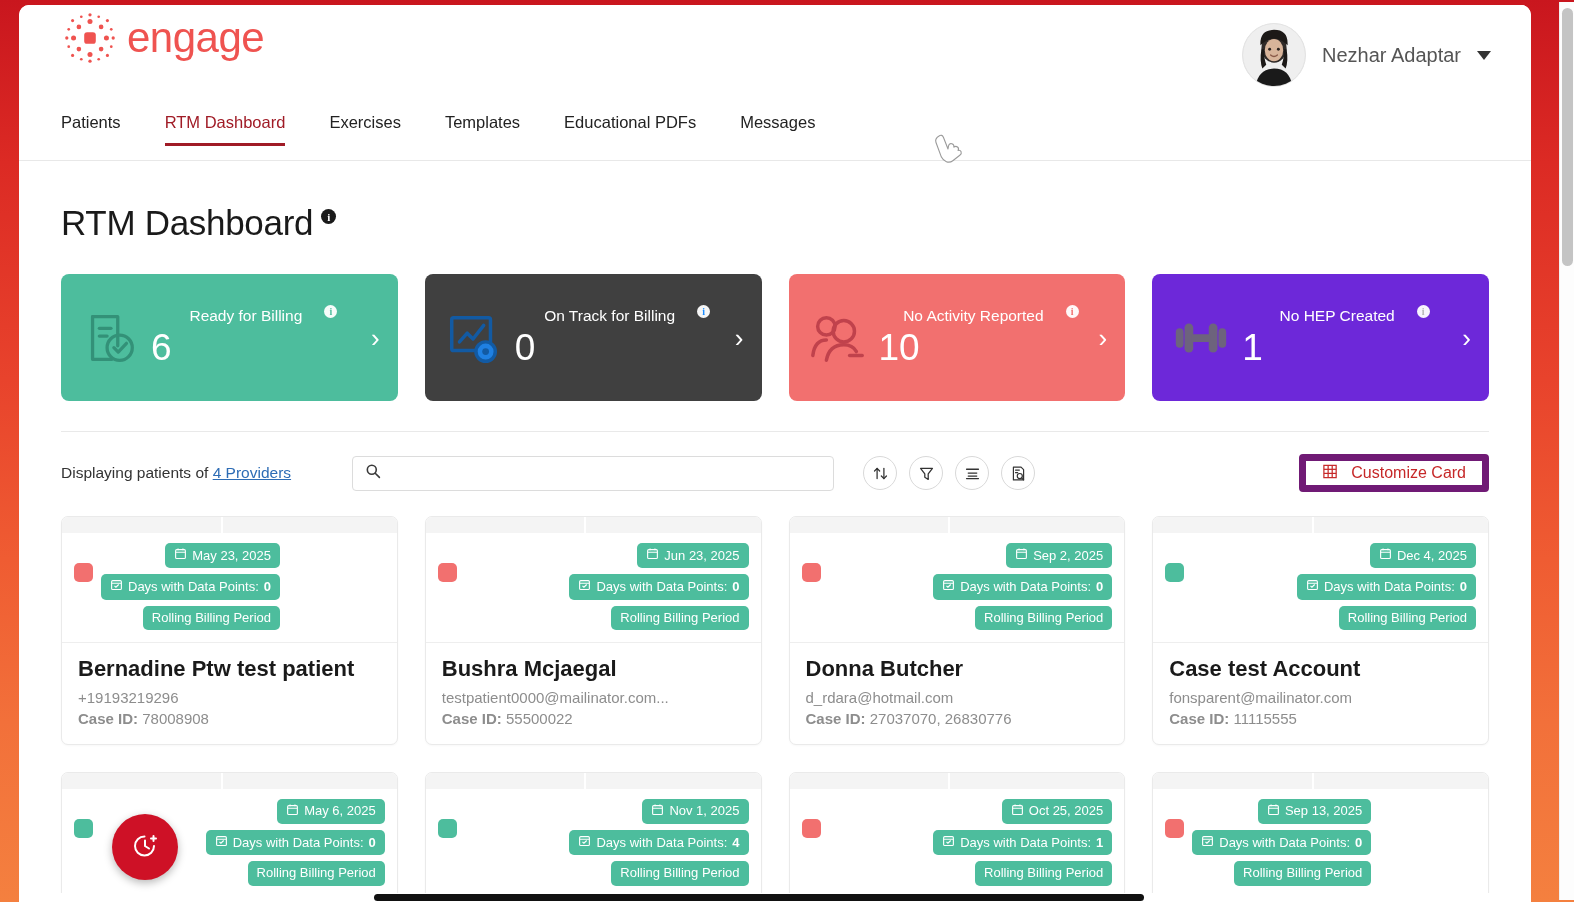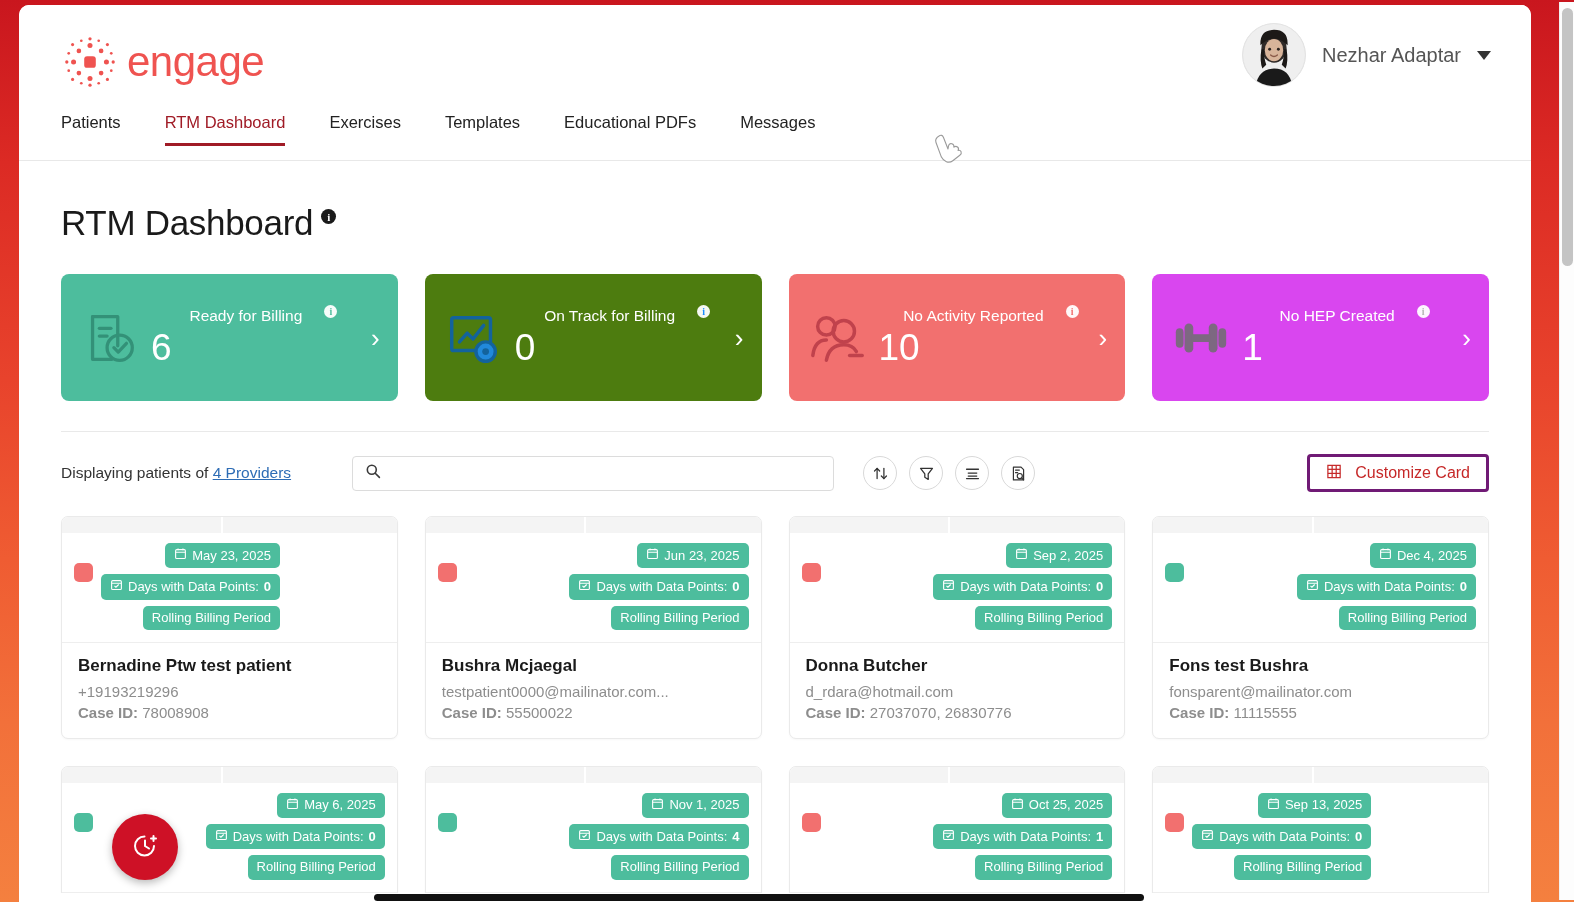--- a/index.html
+++ b/index.html
@@ -21,21 +21,21 @@
     border-radius: 10px 10px 0 0;
     overflow: hidden;
   }
   
   .header {
     height: 108px;
     position: relative;
     background: #fff;
   }
   .logo-wrap {
-    position: absolute; left: 42px; top: 28px;
+    position: absolute; left: 42px; top: 4px;
     display: flex; align-items: center; gap: 8px;
   }
   .logo-mark { width: 58px; height: 58px; display: block; }
   .logo-text {
     font-size: 42px; color: #ef5350; letter-spacing: -0.5px;
     font-weight: 400; line-height: 1;
   }
   .user-area {
     position: absolute; right: 40px; top: 18px;
     display: flex; align-items: center; gap: 16px;
@@ -145,21 +145,21 @@
   .icon-btns { display: flex; gap: 12px; margin-left: 29px; }
   .icon-btn {
     width: 34px; height: 34px; border-radius: 50%;
     border: 1px solid #d9d9d9; background: #fff;
     display: flex; align-items: center; justify-content: center;
     cursor: pointer;
   }
   .icon-btn svg { width: 17px; height: 17px; }
   .customize-btn {
     margin-left: auto; height: 38px;
-    border: 3px solid #701a75; border-radius: 4px;
+    border: 7px solid #701a75; border-radius: 4px;
     background: #fff; color: #c62828;
     display: flex; align-items: center; gap: 12px;
     padding: 0 16px; font-size: 16px; cursor: pointer;
     font-family: "Liberation Sans", sans-serif;
   }
   
   .cards-grid {
     display: grid; grid-template-columns: repeat(4, 1fr);
     gap: 27px 27px; margin-top: 24px;
   }
@@ -194,21 +194,21 @@
   .badge {
     background: #4dbd9d; color: #fff;
     border-radius: 5px; padding: 4px 9px;
     font-size: 13px; display: inline-flex;
     align-items: center; gap: 5px; white-space: nowrap;
     line-height: 1.25;
   }
   .badge svg { width: 13px; height: 13px; flex: 0 0 13px; }
   .badge b { font-weight: bold; }
   .pcard-body { padding: 13px 16px 17px 16px; }
-  .pname { font-size: 17px; color: #1a1a1a; font-weight: bold; margin-bottom: 7px; }
+  .pname { font-size: 22px; color: #1a1a1a; font-weight: bold; margin-bottom: 7px; }
   .pcontact { font-size: 15px; color: #8d8d8d; margin-bottom: 4px; }
   .pcase { font-size: 15px; color: #8d8d8d; }
   .pcase .lbl { color: #8d8d8d; font-weight: bold; }
   
   .fab {
     position: absolute; left: 93px; bottom: 22px;
     width: 66px; height: 66px; border-radius: 50%;
     background: #ce1126; border: none;
     display: flex; align-items: center; justify-content: center;
     cursor: pointer; box-shadow: 0 3px 9px rgba(0,0,0,.28);
@@ -336,21 +336,21 @@
         <div class="stat-body">
           <div class="stat-label">
             <span>Ready for Billing</span>
             <span class="stat-info" style="color:#4dbd9d">i</span>
           </div>
           <div class="stat-value">6</div>
         </div>
         <span class="stat-arrow">›</span>
       </div>
 
-      <div class="stat-card" style="background:#4d7c0f">
+      <div class="stat-card" style="background:#404040">
         <span class="stat-icon">
           <svg viewBox="0 0 64 64" fill="none" stroke="#0a5fb5" stroke-width="3.6" stroke-linecap="round" stroke-linejoin="round">
             <rect x="9" y="11" width="40" height="34" rx="2"></rect>
             <path d="M17 36 l8 -9 l6 6 l11 -14"></path>
             <circle cx="44" cy="46" r="10" fill="#1a8cff"></circle>
             <circle cx="44" cy="46" r="3.5" fill="#0a5fb5" stroke="none"></circle>
           </svg>
         </span>
         <div class="stat-body">
           <div class="stat-label">
@@ -375,21 +375,21 @@
         <div class="stat-body">
           <div class="stat-label">
             <span>No Activity Reported</span>
             <span class="stat-info" style="color:#f2706f">i</span>
           </div>
           <div class="stat-value">10</div>
         </div>
         <span class="stat-arrow">›</span>
       </div>
 
-      <div class="stat-card" style="background:#d946ef">
+      <div class="stat-card" style="background:#6d28d9">
         <span class="stat-icon">
           <svg viewBox="0 0 64 64" fill="#6e6e6e">
             <rect x="6" y="22" width="8" height="20" rx="4"></rect>
             <rect x="15" y="17" width="9" height="30" rx="4.5"></rect>
             <rect x="40" y="17" width="9" height="30" rx="4.5"></rect>
             <rect x="50" y="22" width="8" height="20" rx="4"></rect>
             <rect x="22" y="28" width="20" height="8" rx="1"></rect>
           </svg>
         </span>
         <div class="stat-body">
@@ -610,21 +610,21 @@
                     <path d="M2 6.4 H14"></path>
                     <path d="M5.5 9.6 l1.8 1.8 l3.4 -3.4"></path>
                   </svg></span>
               <span>Days with Data Points:</span>
               <b>0</b>
             </span>
             <span class="badge">Rolling Billing Period</span>
           </div>
         </div>
         <div class="pcard-body">
-          <div class="pname">Fons test Bushra</div>
+          <div class="pname">Case test Account</div>
           <div class="pcontact">fonsparent@mailinator.com</div>
           <div class="pcase">
             <span class="lbl">Case ID:</span>
             <span>11115555</span>
           </div>
         </div>
       </div>
 
       <div class="pcard">
         <div class="pcard-strip">

